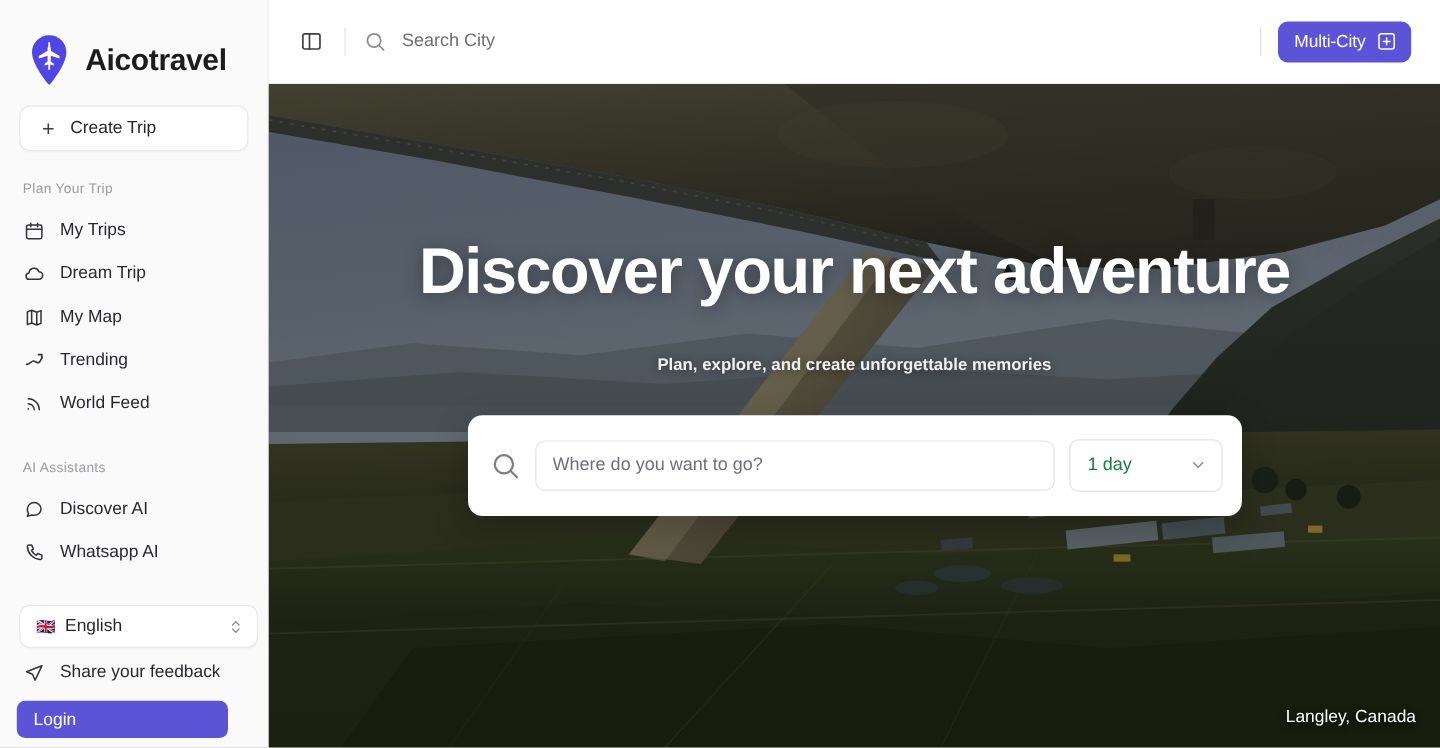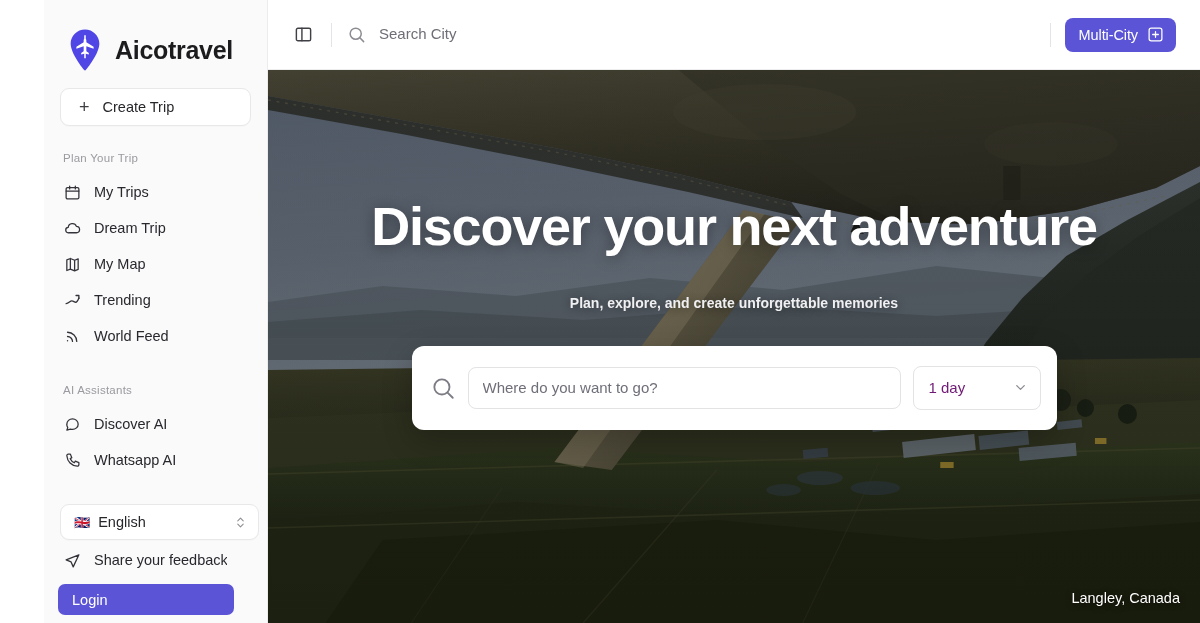--- a/index.html
+++ b/index.html
@@ -1,21 +1,21 @@
 <!DOCTYPE html>
 <html><head>
 <meta charset="utf-8">
 <style>
   * { margin:0; padding:0; box-sizing:border-box; }
   html, body {
     width:1200px; height:623px;
     font-family:"Liberation Sans", sans-serif;
     background:#ffffff; overflow:hidden;
   }
-  .app { display:flex; width:1200px; height:623px; position:relative;padding-left:44px; }
+  .app { display:flex; width:1200px; height:623px; position:relative; }
 
   
   .sidebar {
     width:224px; height:623px; flex:0 0 224px;
     background:#fafafa;
     border-right:1px solid #ececec;
     position:relative; overflow:hidden;
   }
   .brand {
     display:flex; align-items:center; gap:11px;
@@ -143,21 +143,21 @@
     padding:0 14px; font-size:15px; color:#30303a;
     font-family:"Liberation Sans", sans-serif; outline:none;
   }
   .hero-input::placeholder { color:#6f6f79; }
   .duration {
     width:128px; height:44px; flex:0 0 128px;
     border:1px solid #e3e3e6; border-radius:8px;
     display:flex; align-items:center; justify-content:space-between;
     padding:0 12px 0 15px; cursor:pointer; background:#fff;
   }
-  .duration-label { font-size:15px; color:#701a75; }
+  .duration-label { font-size:15px; color:#15803d; }
   .duration-chev { width:15px; height:15px; color:#8a8a92; }
 
   .hero-location {
     position:absolute; right:20px; bottom:17px;
     font-size:14.5px; color:#ffffff;
     text-shadow:0 1px 6px rgba(0,0,0,0.6);
   }
 </style>
 </head>
 <body>

